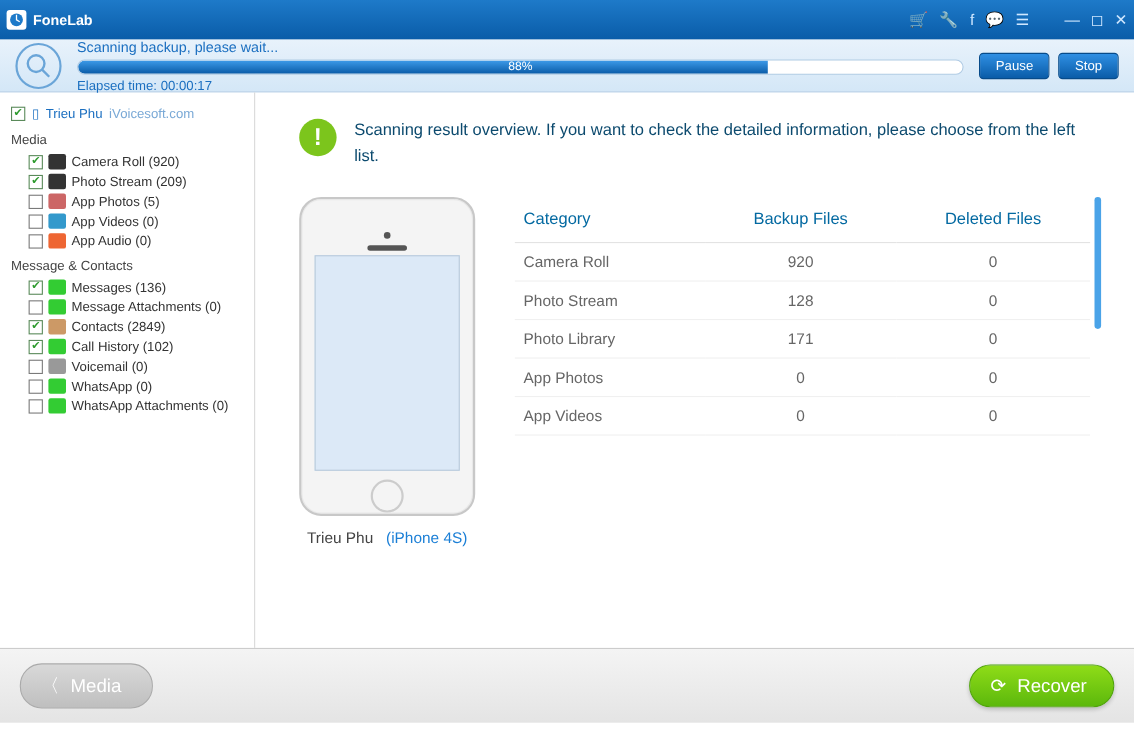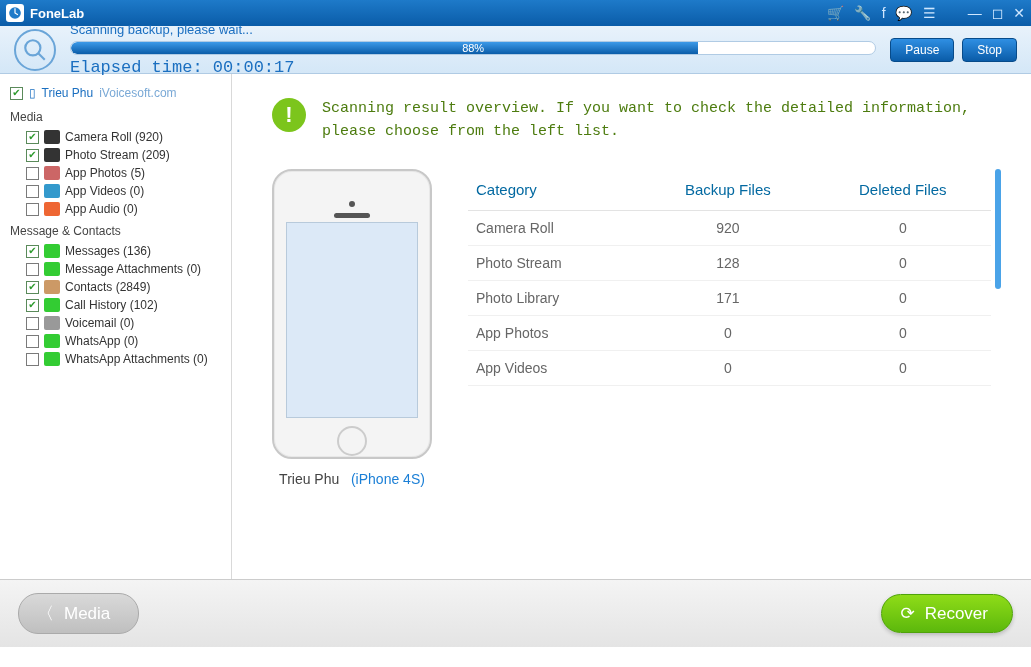--- a/index.html
+++ b/index.html
@@ -1,19 +1,19 @@
 <!DOCTYPE html>
 <html><head>
 <meta charset="utf-8">
 <style>
 * { margin: 0; padding: 0; box-sizing: border-box; font-family: Arial, sans-serif; }
 body { width: 1031px; height: 667px; overflow: hidden; background: #fff; }
 
 .titlebar {
-  height: 26px;
+  height: 36px;
   background: linear-gradient(to bottom, #1e7ac9, #0a5ca8);
   display: flex;
   align-items: center;
   padding: 0 6px;
   color: #fff;
 }
 .titlebar .logo-badge {
   width: 18px; height: 18px;
   background: #fff;
   border-radius: 3px;
@@ -46,21 +46,21 @@
 }
 .progress-fill {
   height: 100%;
   background: linear-gradient(to bottom, #3d9ae8, #0a5ca8);
   border-radius: 7px 0 0 7px;
 }
 .progress-pct {
   position: absolute; left: 50%; top: 50%; transform: translate(-50%,-50%);
   color: #fff; font-size: 11px;
 }
-.elapsed { color: #1b6fc0; font-size: 17px; margin-top: 3px; font-family: Liberation Mono, monospace; }
+.elapsed { color: #1b6fc0; font-size: 12px; margin-top: 3px; }
 .scan-buttons { display: flex; gap: 8px; }
 .btn-blue {
   background: linear-gradient(to bottom, #2f8fe3, #0a5ca8);
   color: #fff; border: 1px solid #074b8a; border-radius: 4px;
   padding: 4px 14px; font-size: 12px; cursor: pointer;
 }
 
 .main { display: flex; height: 505px; }
 
 .sidebar {
@@ -92,21 +92,21 @@
 .chk.on::after { content: "✔"; }
 .itm-icon { width: 16px; height: 14px; display:inline-flex; align-items:center; justify-content:center; border-radius:2px; font-size:10px; color:#fff; }
 
 .content { flex: 1; padding: 24px 40px 10px 40px; position: relative; }
 .overview-row { display: flex; align-items: flex-start; gap: 16px; margin-bottom: 26px; }
 .overview-icon {
   width: 34px; height: 34px; border-radius: 50%; background: #7cc51c;
   display:flex; align-items:center; justify-content:center; color:#fff;
   font-size: 22px; font-weight: bold;
 }
-.overview-text { color: #4d7c0f; font-size: 15px; line-height: 1.5; flex: 1; font-family: Liberation Mono, monospace; }
+.overview-text { color: #0c4a6e; font-size: 15px; line-height: 1.5; flex: 1; }
 
 .content-body { display: flex; gap: 36px; }
 .phone-col { text-align: center; }
 .phone-device {
   width: 160px; height: 290px; border: 2px solid #c8c8c8; border-radius: 20px;
   background: #f4f4f4; position: relative; padding: 30px 12px 40px;
   box-shadow: inset 0 0 0 1px #e8e8e8;
 }
 .phone-speaker { width: 36px; height:5px; background:#555; border-radius:3px; margin:0 auto 4px; }
 .phone-cam { width:6px; height:6px; border-radius:50%; background:#555; margin:0 auto 6px; }

